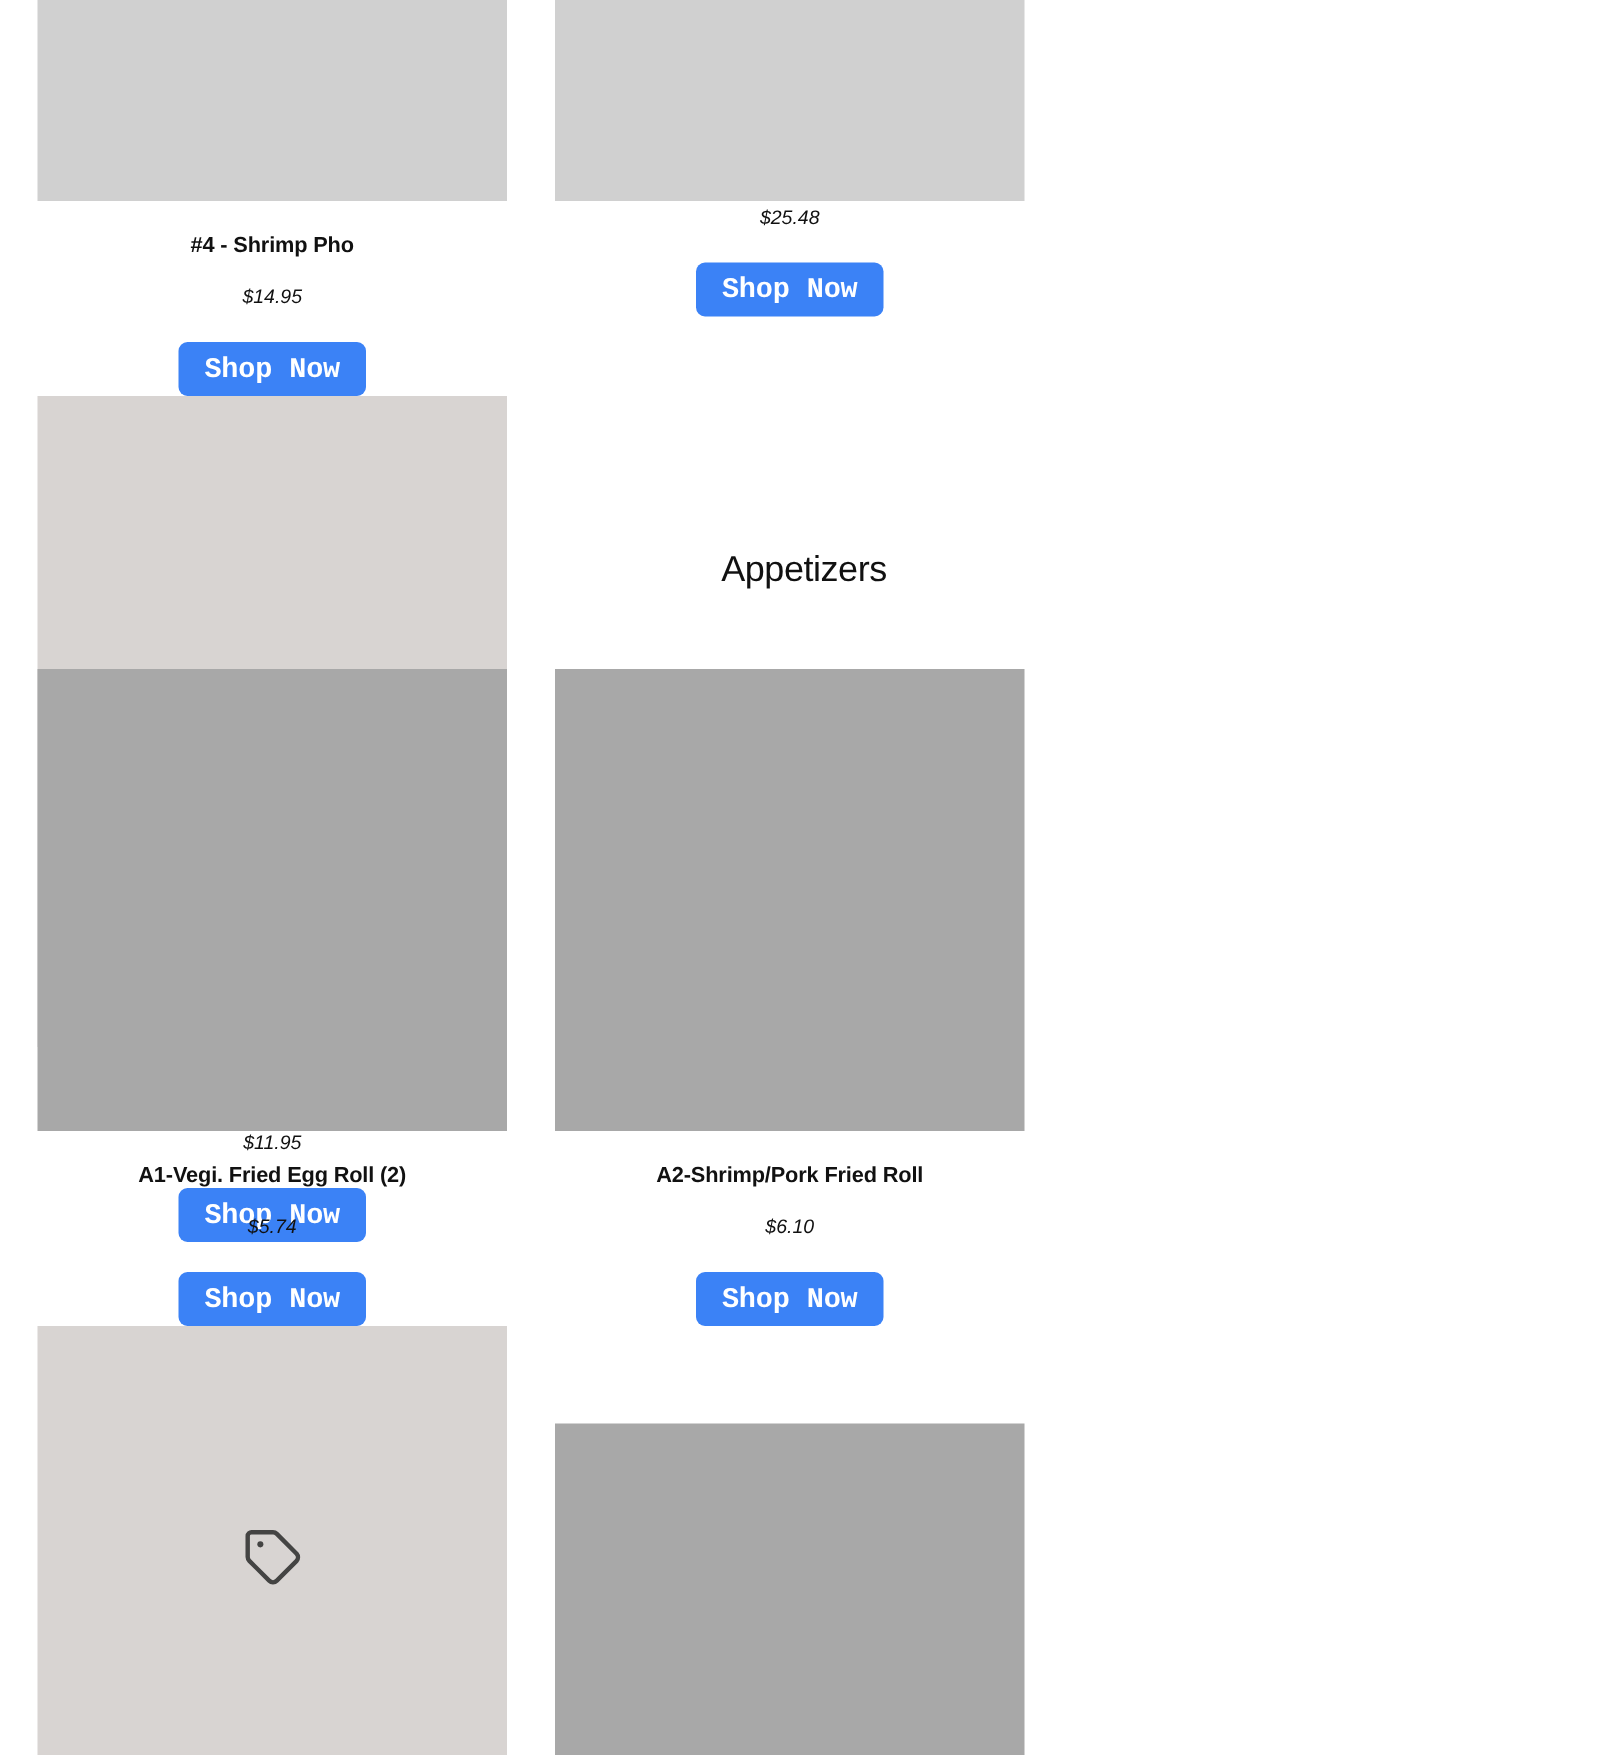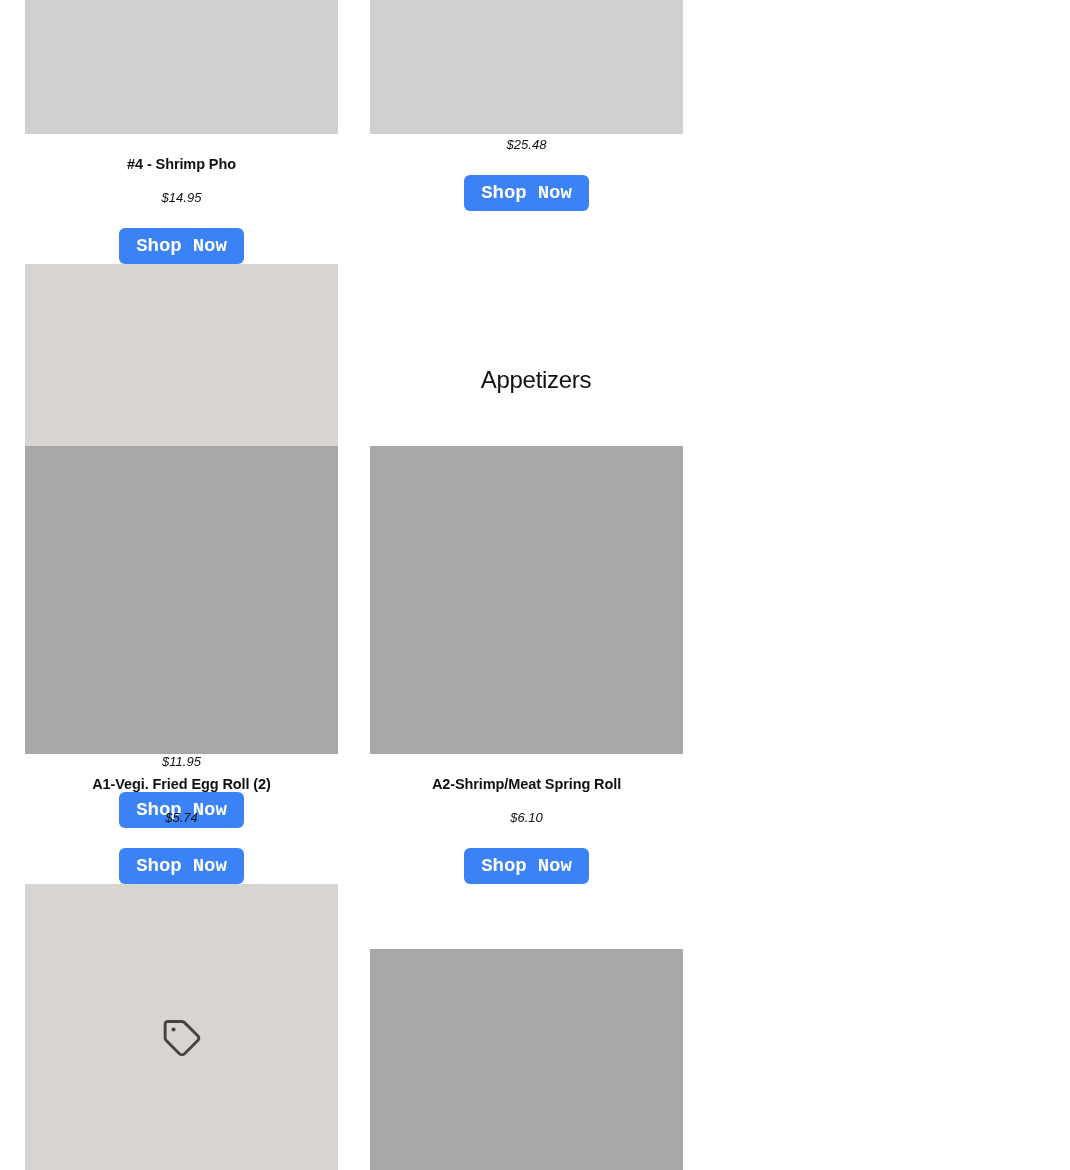--- a/index.html
+++ b/index.html
@@ -170,21 +170,21 @@
 
     <div class="product">
       <div class="product-image" style="background:#a8a8a8;"></div>
       <div class="product-title">A1-Vegi. Fried Egg Roll (2)</div>
       <div class="product-price">$5.74</div>
       <button class="shop-now">Shop Now</button>
     </div>
 
     <div class="product">
       <div class="product-image" style="background:#a8a8a8;"></div>
-      <div class="product-title">A2-Shrimp/Meat Spring Roll</div>
+      <div class="product-title">A2-Shrimp/Pork Fried Roll</div>
       <div class="product-price">$6.10</div>
       <button class="shop-now">Shop Now</button>
     </div>
 
     <div class="product">
       <div class="product-image" style="background:#d8d4d2;">
         <svg class="tag-icon" viewBox="0 0 24 24" fill="none" stroke="#2b2b2b" stroke-width="1.6" stroke-linecap="round" stroke-linejoin="round">
           <path d="M20.6 13.4 13.4 20.6a2 2 0 0 1-2.8 0l-7.2-7.2a2 2 0 0 1-.6-1.4V4.4A1.4 1.4 0 0 1 4.4 3h7.6c.5 0 1 .2 1.4.6l7.2 7.2a2 2 0 0 1 0 2.6z"></path>
           <circle cx="7.4" cy="7.4" r="1.1" fill="#2b2b2b" stroke="none"></circle>
         </svg>

